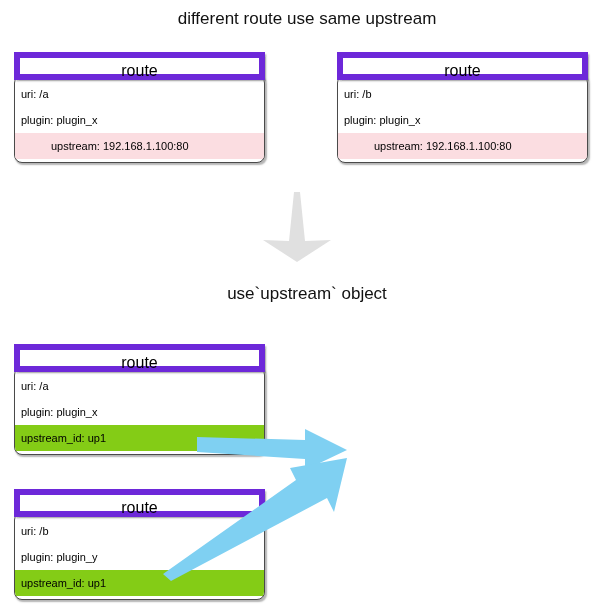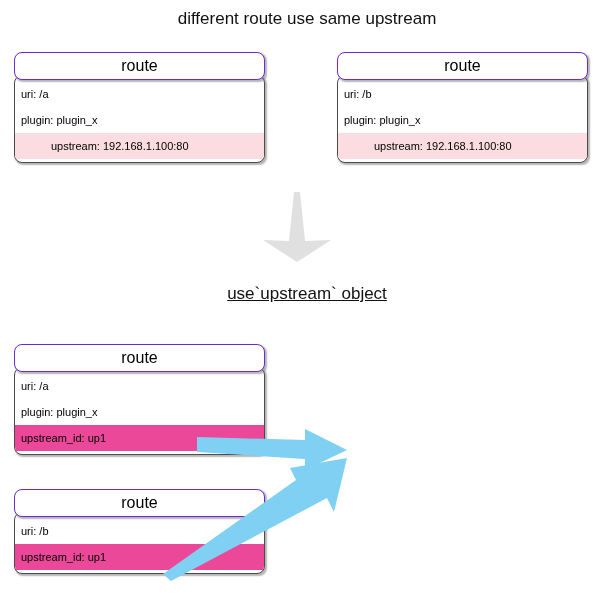--- a/index.html
+++ b/index.html
@@ -30,32 +30,31 @@
   }
   #caption-top {
     left: 0;
     top: 9px;
     width: 614px;
   }
   #caption-mid {
     left: 0;
     top: 284px;
     width: 614px;
-    text-decoration: underline;
   }
 
   
   .node {
     position: absolute;
   }
   .node-header {
     position: relative;
     box-sizing: border-box;
-    border: 1px solid #6d28d9;
-    border-radius: 8px;
+    border: 6px solid #6d28d9;
+    border-radius: 0;
     background: #ffffff;
     text-align: center;
     font-size: 16px;
     line-height: 26px;
     height: 28px;
     box-shadow: 1.5px 1.5px 1.5px rgba(120,120,120,0.55);
     z-index: 2;
   }
   .node-header.blue {
     background: #c9e8f8;
@@ -74,21 +73,21 @@
     z-index: 1;
   }
   .attr {
     font-size: 11px;
     line-height: 26px;
     height: 26px;
     padding-left: 6px;
     white-space: nowrap;
   }
   .attr.pink { background: #fbdde1; padding-left: 36px; }
-  .attr.blue { background: #ec4899; }
+  .attr.blue { background: #84cc16; }
   .spacer { height: 13px; }
 
   
   #route-a-top  { left: 14px;  top: 52px;  width: 251px; }
   #route-b-top  { left: 337px; top: 52px;  width: 251px; }
   #route-a-bot  { left: 14px;  top: 344px; width: 251px; }
   #route-b-bot  { left: 14px;  top: 489px; width: 251px; }
   #upstream-obj { left: 350px; top: 440px; width: 250px; }
 
   
@@ -142,18 +141,19 @@
       <div class="attr">uri: /a</div>
       <div class="attr">plugin: plugin_x</div>
       <div class="attr blue">upstream_id: up1</div>
     </div>
   </div>
 
   <div class="node" id="route-b-bot">
     <div class="node-header">route</div>
     <div class="node-body">
       <div class="attr">uri: /b</div>
+      <div class="attr">plugin: plugin_y</div>
       <div class="attr blue">upstream_id: up1</div>
     </div>
   </div>
 
 
 </div>
 
 </body></html>

